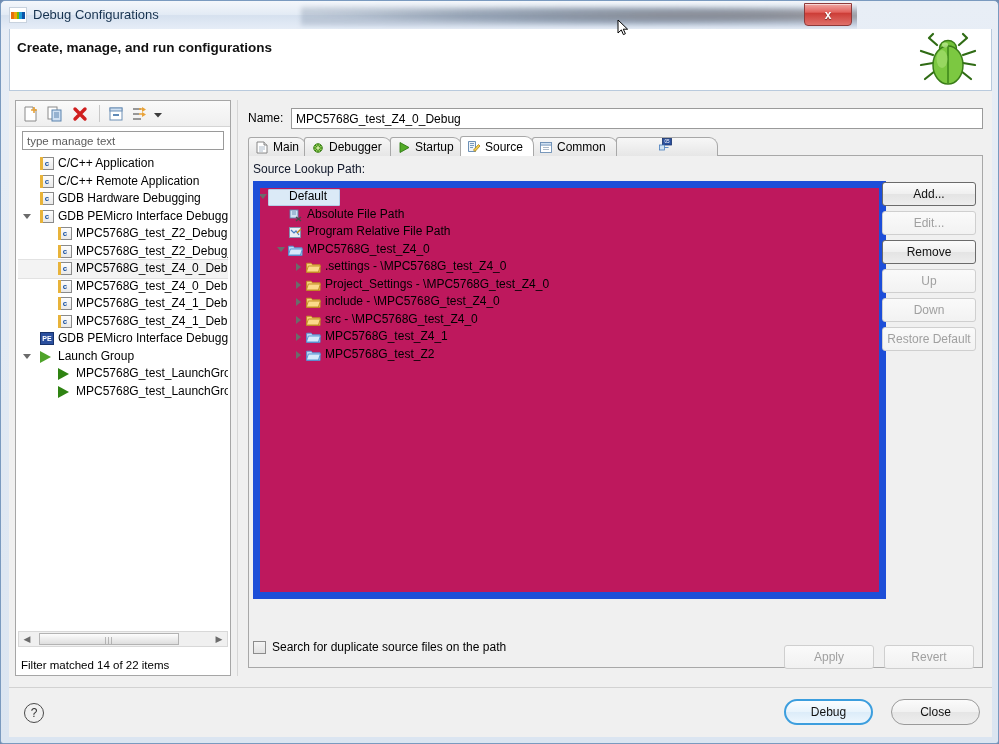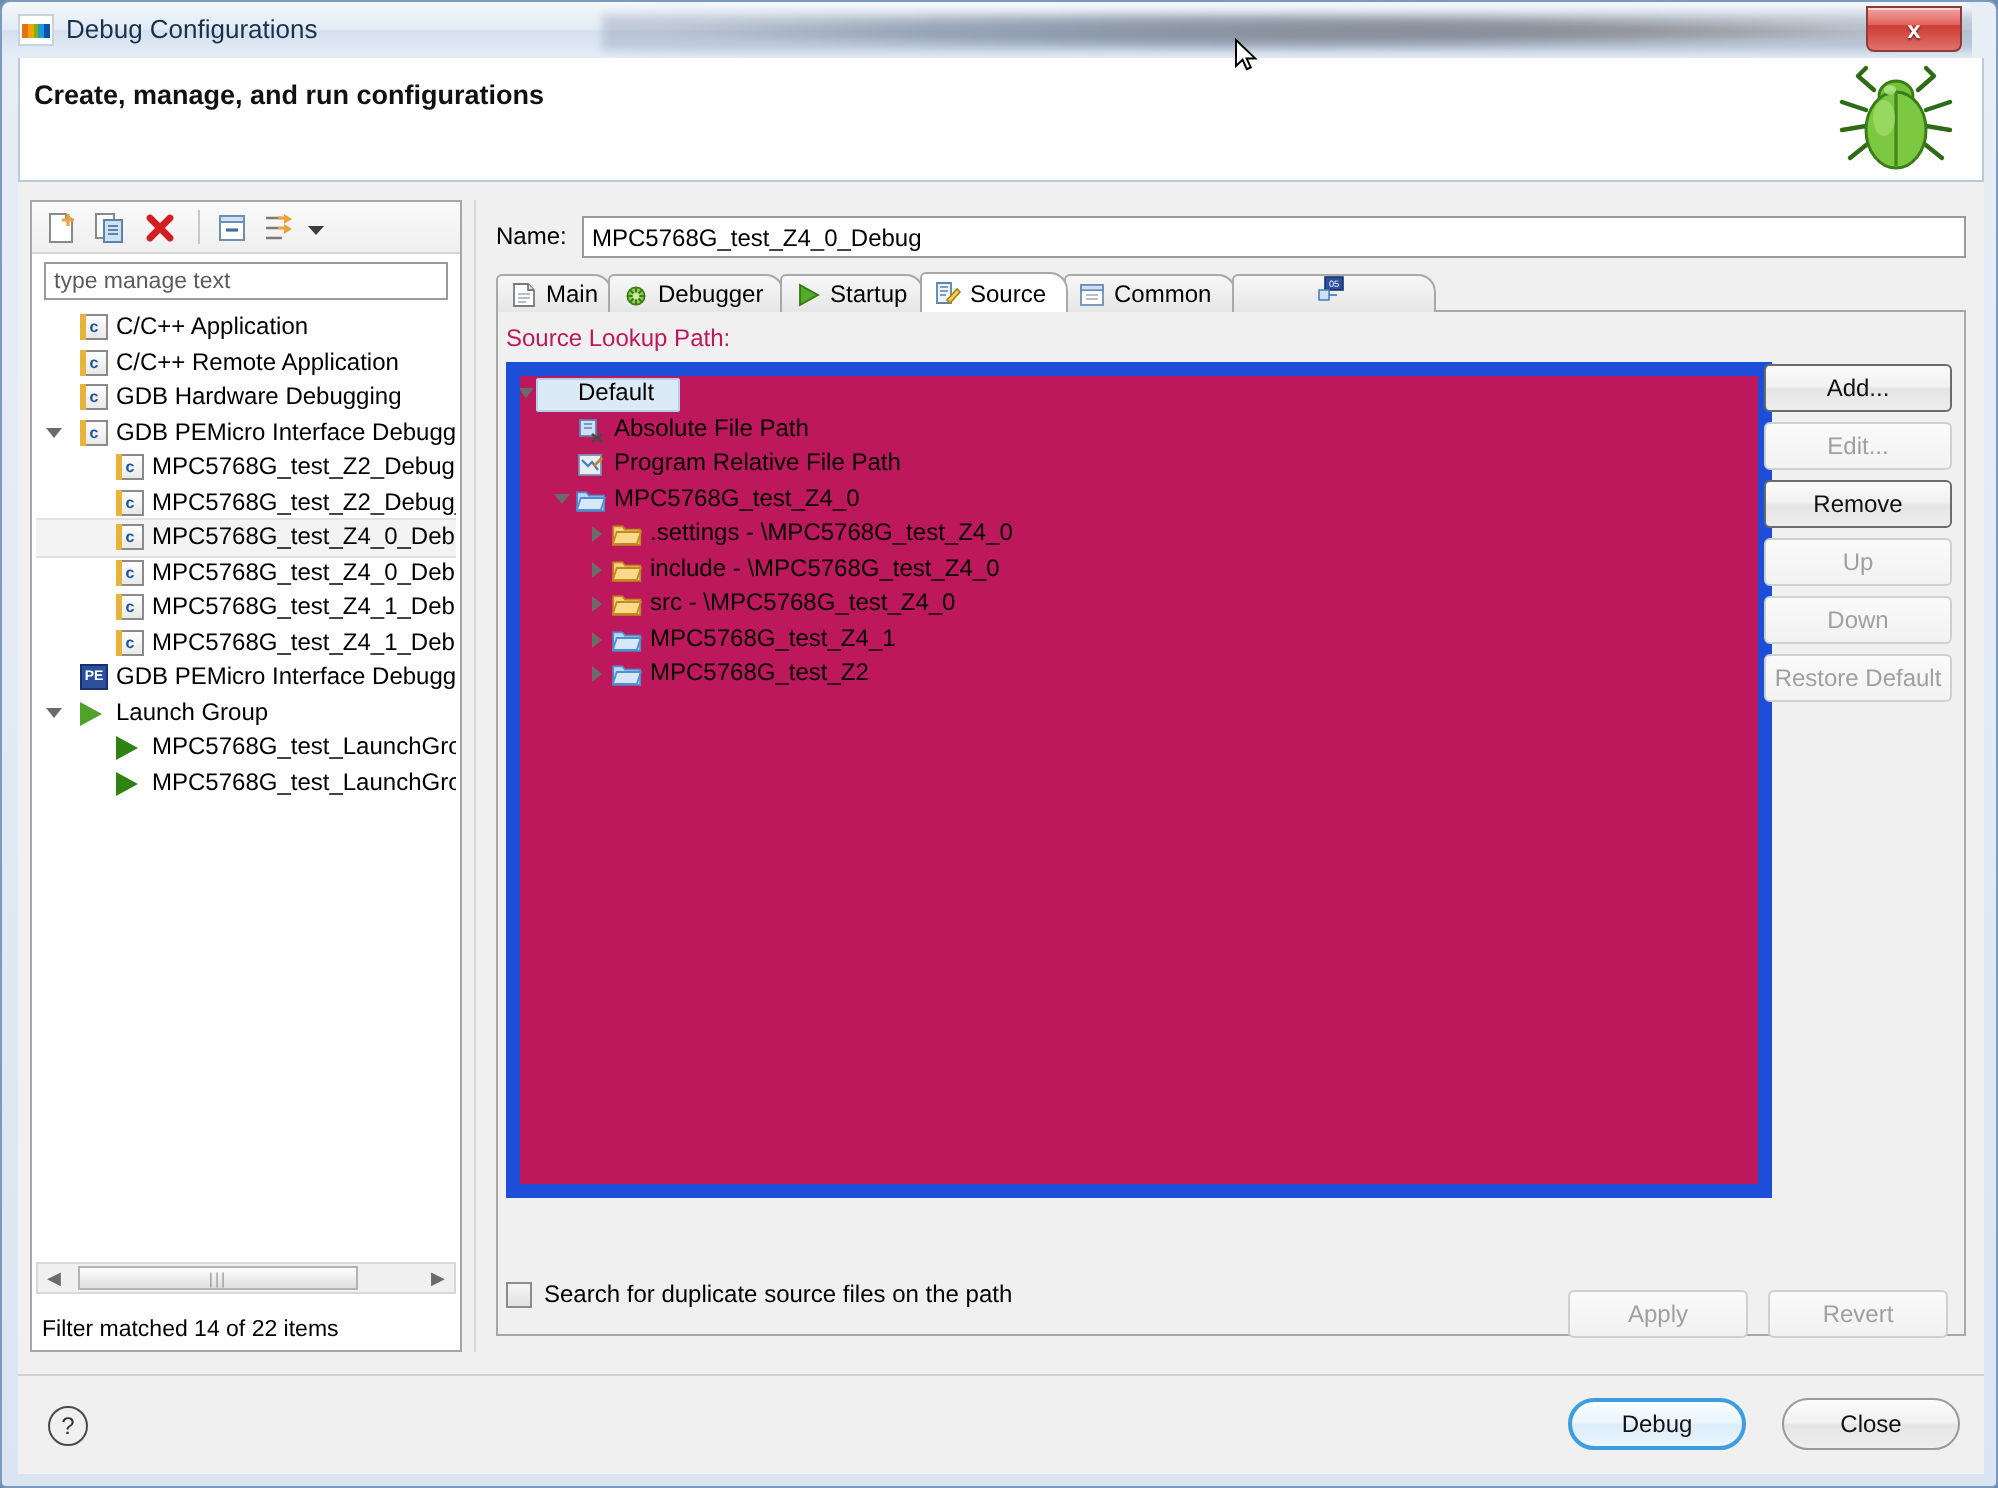--- a/index.html
+++ b/index.html
@@ -12,21 +12,21 @@
   }
   
   #window{
     position:absolute;left:0;top:0;width:999px;height:744px;
     box-sizing:border-box;
     background:linear-gradient(to bottom,#e8eef6 0%,#dbe5f1 100%);
     border:1px solid #7a9abf;
     border-radius:5px 5px 3px 3px;
   }
   #titlebar{
-    position:absolute;left:0;top:0;width:985px;height:28px;
+    position:absolute;left:0;top:0;width:856px;height:28px;
     background:linear-gradient(to bottom,#f4f7fb 0%,#e3ebf5 48%,#d6e1ef 52%,#e6edf7 100%);
     border-radius:5px 5px 0 0;
     overflow:hidden;
   }
   
   #ghost{
     position:absolute;left:300px;top:2px;width:699px;height:24px;
     background:
       radial-gradient(ellipse at 20% 55%, rgba(120,135,155,.30) 0 38%, rgba(0,0,0,0) 62%),
       radial-gradient(ellipse at 46% 50%, rgba(90,105,125,.34) 0 30%, rgba(0,0,0,0) 58%),
@@ -181,21 +181,21 @@
   }
   .tab.active{
     background:#fff;border-color:#a8a8a8;z-index:5;
     height:20px;
   }
   .tab .ti{width:14px;height:13px;position:relative;flex:0 0 14px;}
   #tabpanel{
     position:absolute;left:10px;top:56px;width:735px;height:512px;
     background:#f0f0f0;border:1px solid #a8a8a8;border-top:none;box-sizing:border-box;
   }
-  #slp-label{position:absolute;left:4px;top:6px;font-size:12px;color:#be185d;}
+  #slp-label{position:absolute;left:4px;top:6px;font-size:12px;color:#0f172a;}
   #src-tree{
     position:absolute;left:4px;top:25px;width:633px;height:418px;
     background:#be185d;border:7px solid #1d4ed8;box-sizing:border-box;overflow:hidden;
   }
   .strow{
     position:relative;height:17.5px;line-height:17.5px;white-space:nowrap;
     font-size:12px;color:#000;cursor:pointer;
   }
   .folder{
     position:absolute;top:3px;width:15px;height:12px;
@@ -530,20 +530,30 @@
               <span class="ltxt" style="left:65px">.settings - \MPC5768G_test_Z4_0</span>
             </div>
             <div class="strow">
               <span class="arr " style="left:34px">
                 <i></i>
               </span>
               <span class="folder" style="left:46px"><svg viewBox="0 0 15 12" width="15" height="12">
                   <path d="M0.6 2.2 h4.6 l1.3 1.6 h7.6 v7.6 h-13.5 z" fill="#f7d27a" stroke="#c08a1e" stroke-width="0.9"></path>
                   <path d="M2.4 5 h12 l-2 6 h-12 z" fill="#fbd98a" stroke="#c08a1e" stroke-width="0.9"></path>
                 </svg></span>
+              <span class="ltxt" style="left:65px">Project_Settings - \MPC5768G_test_Z4_0</span>
+            </div>
+            <div class="strow">
+              <span class="arr " style="left:34px">
+                <i></i>
+              </span>
+              <span class="folder" style="left:46px"><svg viewBox="0 0 15 12" width="15" height="12">
+                  <path d="M0.6 2.2 h4.6 l1.3 1.6 h7.6 v7.6 h-13.5 z" fill="#f7d27a" stroke="#c08a1e" stroke-width="0.9"></path>
+                  <path d="M2.4 5 h12 l-2 6 h-12 z" fill="#fbd98a" stroke="#c08a1e" stroke-width="0.9"></path>
+                </svg></span>
               <span class="ltxt" style="left:65px">include - \MPC5768G_test_Z4_0</span>
             </div>
             <div class="strow">
               <span class="arr " style="left:34px">
                 <i></i>
               </span>
               <span class="folder" style="left:46px"><svg viewBox="0 0 15 12" width="15" height="12">
                   <path d="M0.6 2.2 h4.6 l1.3 1.6 h7.6 v7.6 h-13.5 z" fill="#f7d27a" stroke="#c08a1e" stroke-width="0.9"></path>
                   <path d="M2.4 5 h12 l-2 6 h-12 z" fill="#fbd98a" stroke="#c08a1e" stroke-width="0.9"></path>
                 </svg></span>

